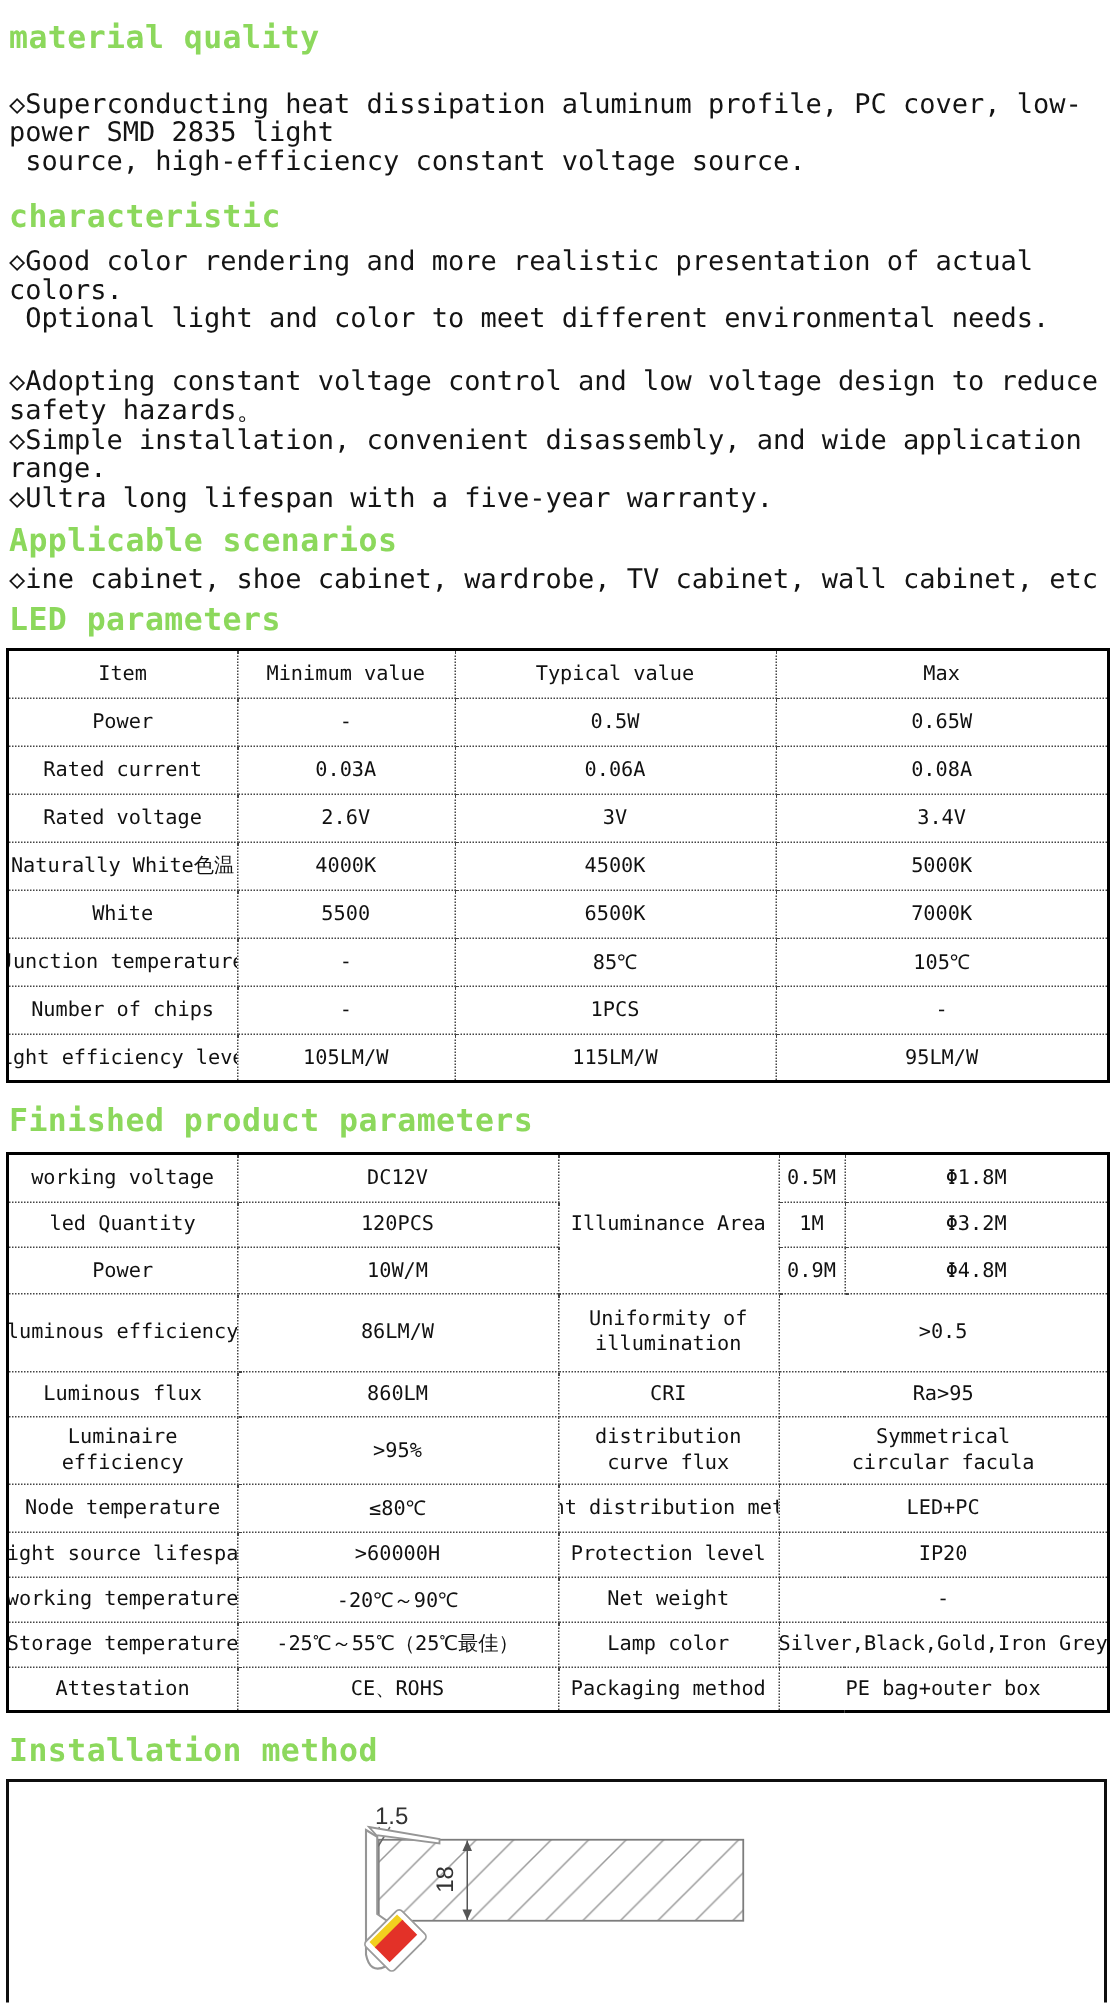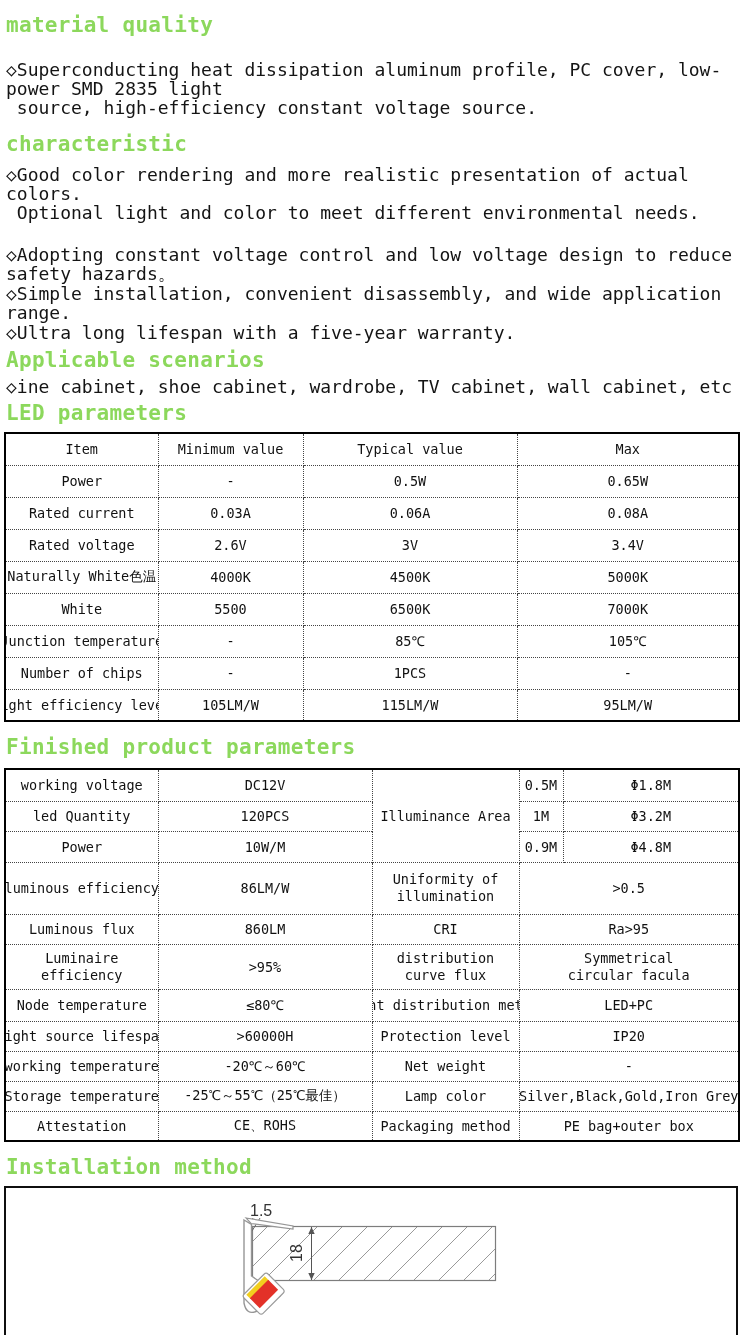--- a/index.html
+++ b/index.html
@@ -215,21 +215,21 @@
     <td>&gt;60000H</td>
     <td>Protection level</td>
     <td colspan="2">IP20</td>
   </tr>
   <tr class="h30">
     <td>
           <div class="clipwrap">
             <span>working temperature</span>
           </div>
         </td>
-    <td>-20℃～60℃</td>
+    <td>-20℃～90℃</td>
     <td>Net weight</td>
     <td colspan="2">-</td>
   </tr>
   <tr class="h30">
     <td>
           <div class="clipwrap">
             <span>Storage temperature</span>
           </div>
         </td>
     <td>

